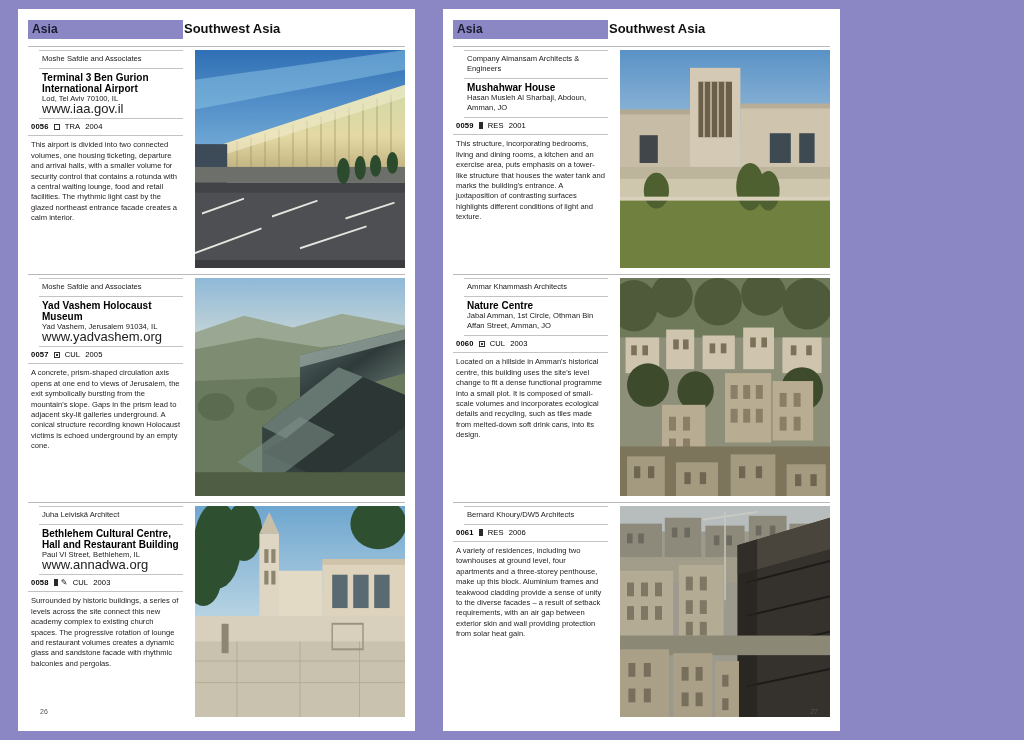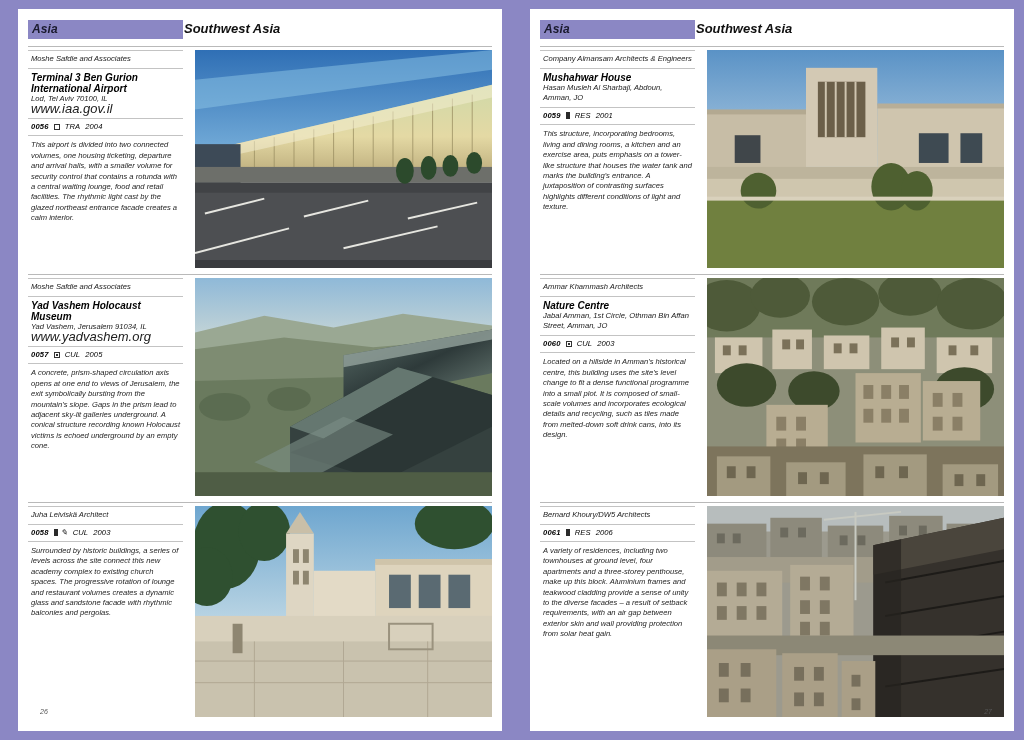--- a/index.html
+++ b/index.html
@@ -7,25 +7,24 @@
   body {
     width: 1024px;
     height: 740px;
     background: #8b87c4;
     font-family: "Liberation Sans", sans-serif;
     overflow: hidden;
   }
 
   #spread {
     position: relative;
-    width: 1024px;
+    width: 840px;
     height: 740px;
     display: flex;
     background: #8b87c4;
-    font-style: italic;
   }
 
   
   .page {
     position: relative;
     background: #ffffff;
     width: 484px;
     height: 722px;
     margin-top: 9px;
     overflow: hidden;
@@ -79,20 +78,21 @@
   .entry-text {
     width: 155px;
     flex: 0 0 155px;
     font-size: 7.6px;
     color: #1a1a1a;
   }
 
   .block {
     border-bottom: 1px solid #c3c3c3;
     padding: 3px 3px 4px 3px;
+    margin-left: 11px;
   }
   .block.first { border-top: 1px solid #c3c3c3; }
 
   .architect {
     font-size: 7.6px;
     line-height: 10px;
     color: #202020;
   }
   .project-name {
     font-weight: bold;
@@ -331,20 +331,25 @@
             <rect x="0" y="196" width="300" height="24" fill="#4f5d45"></rect>
           </svg>
         </div>
       </div>
 
       <div class="entry" style="height:215px;">
         <div class="entry-text entry-block-wrap">
           <div class="block first">
             <div class="architect">Juha Leiviskä Architect</div>
           </div>
+          <div class="block">
+            <div class="project-name">Bethlehem Cultural Centre, Hall and Restaurant Building</div>
+            <div class="address">Paul VI Street, Bethlehem, IL</div>
+            <div class="website">www.annadwa.org</div>
+          </div>
           <div class="coderow" style="padding:2px 3px 3px 3px;">
             <span class="code-num">0058</span>
             <span class="icons">
               <span class="ico-bar"></span>
               <span class="ico-pen">✎</span>
             </span>
             <span class="code-type">CUL</span>
             <span class="code-type">2003</span>
           </div>
           <div class="description">Surrounded by historic buildings, a series of levels across the site connect this new academy complex to existing church spaces. The progressive rotation of lounge and restaurant volumes creates a dynamic glass and sandstone facade with rhythmic balconies and pergolas.</div>

